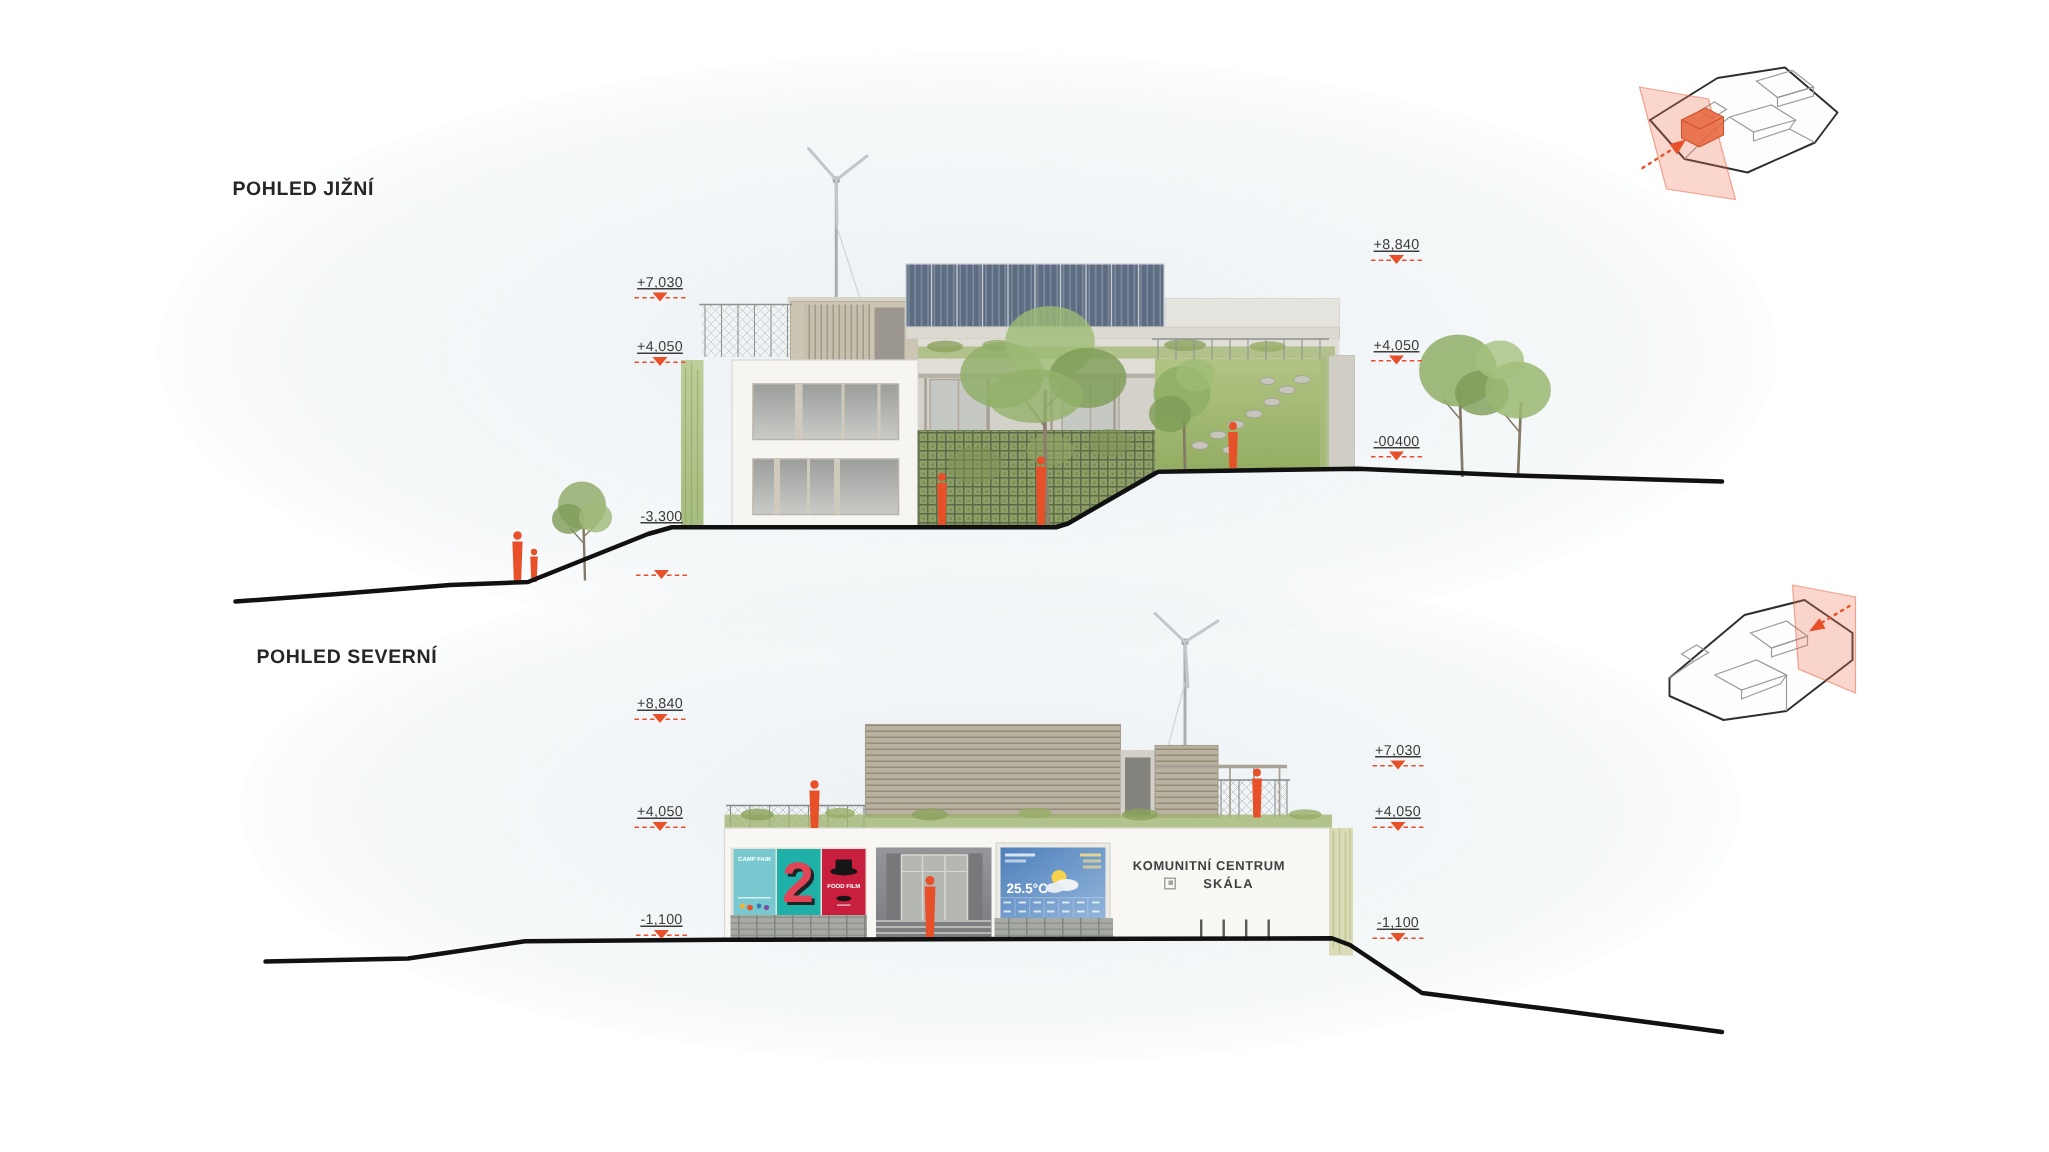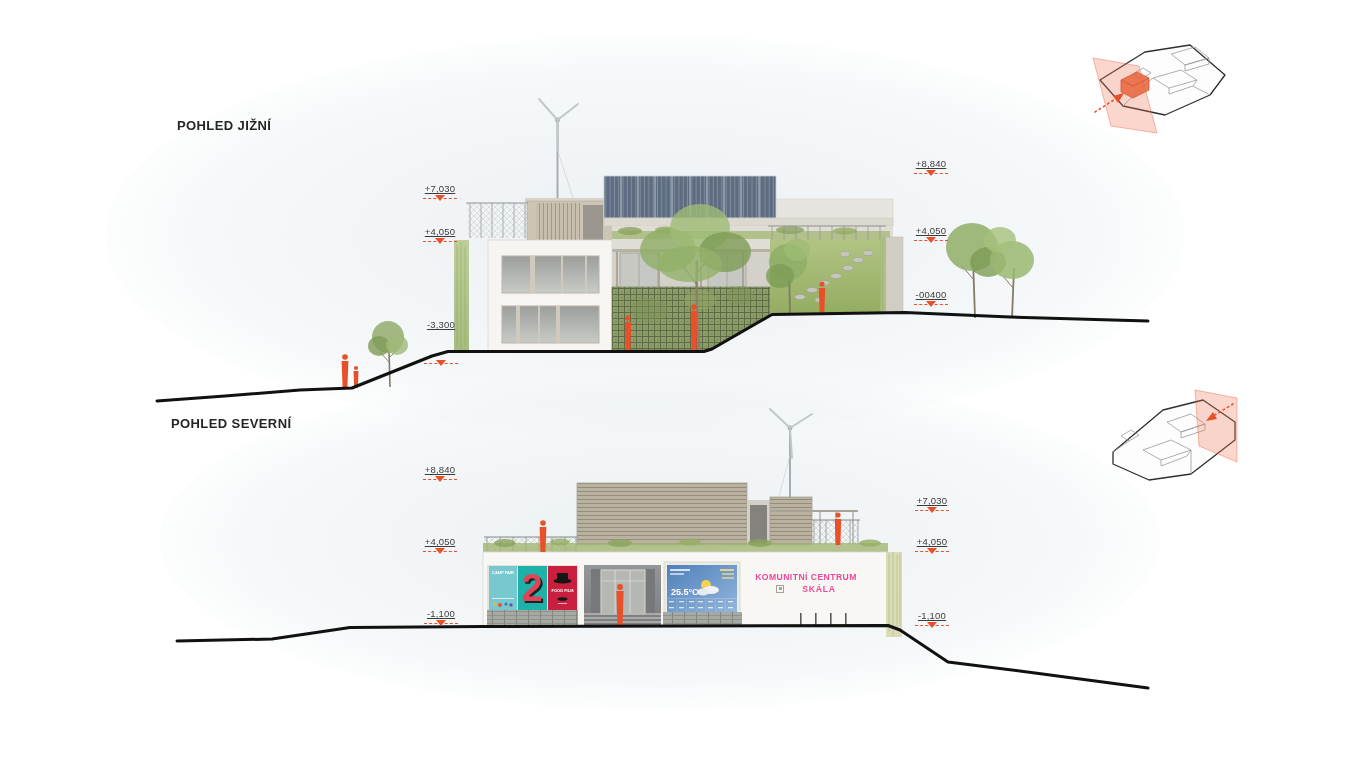--- a/index.html
+++ b/index.html
@@ -6,21 +6,21 @@
   #canvas{position:relative;width:1366px;height:768px;background:#ffffff;overflow:hidden;
           font-family:"Liberation Sans",sans-serif;}
   .sec-title{position:absolute;font-weight:bold;font-size:13px;letter-spacing:.4px;color:#262626;}
   .marker{position:absolute;width:64px;display:flex;flex-direction:column;align-items:center;
           font-size:9.5px;color:#3c3c3c;text-decoration:underline;}
   .marker .lbl{letter-spacing:.2px;line-height:10px;}
   .marker .sym{position:relative;width:34px;height:9px;margin-top:1px;}
   .marker .sym .dash{position:absolute;left:0;right:0;top:3px;border-top:1.6px dashed #e8502a;}
   .marker .sym .tri{position:absolute;left:50%;transform:translateX(-50%);top:0;width:0;height:0;
           border-left:5px solid transparent;border-right:5px solid transparent;border-top:6px solid #e8502a;}
-  .kc-sign{position:absolute;left:751px;top:572px;width:110px;text-align:center;color:#ec4899;font-weight:bold;}
+  .kc-sign{position:absolute;left:751px;top:572px;width:110px;text-align:center;color:#404040;font-weight:bold;}
   .kc-line1{font-size:8.6px;letter-spacing:.45px;}
   .kc-line2{font-size:8.6px;letter-spacing:.8px;display:flex;align-items:center;justify-content:center;gap:18px;margin-top:1.5px;}
   .kc-logo{width:6px;height:6px;border:1.5px solid #a3a39e;display:inline-block;position:relative;}
   .kc-logo-dot{position:absolute;left:1.5px;top:1.5px;width:3px;height:3px;background:#a3a39e;display:block;}
   svg{position:absolute;left:0;top:0;}
 </style>
 </head>
 <body>
 
 <div id="canvas">
@@ -417,38 +417,38 @@
       <polyline points="88,86 88,62"></polyline>
     </g>
     <polygon points="92,2 134,10 134,74 96,58" fill="#ee765a" fill-opacity="0.30" stroke="#e85a38" stroke-opacity="0.5" stroke-width="0.8"></polygon>
     <g>
       <line x1="130" y1="16" x2="110" y2="28" stroke="#e8502a" stroke-width="1.6" stroke-dasharray="1.5,3.5" stroke-linecap="round"></line>
       <polygon points="103,33 114,31 110,24" fill="#e8502a"></polygon>
     </g>
   </g>
 </svg>
 
-  <div class="sec-title" style="left:177px;top:118px;">POHLED JIŽNÍ</div>
-  <div class="sec-title" style="left:171px;top:416px;">POHLED SEVERNÍ</div>
+  <div class="sec-title" style="left:155px;top:118px;">POHLED JIŽNÍ</div>
+  <div class="sec-title" style="left:171px;top:430px;">POHLED SEVERNÍ</div>
 
   <div class="marker" style="left:408px;top:184px;">
     <span class="lbl">+7,030</span>
     <span class="sym">
         <span class="dash"></span>
         <span class="tri"></span>
       </span>
   </div>
   <div class="marker" style="left:408px;top:227px;">
     <span class="lbl">+4,050</span>
     <span class="sym">
         <span class="dash"></span>
         <span class="tri"></span>
       </span>
   </div>
-  <div class="marker" style="left:409px;top:320px;gap:29px;">
+  <div class="marker" style="left:409px;top:340px;gap:29px;">
     <span class="lbl">-3,300</span>
     <span class="sym">
         <span class="dash"></span>
         <span class="tri"></span>
       </span>
   </div>
 
   <div class="marker" style="left:899px;top:159px;">
     <span class="lbl">+8,840</span>
     <span class="sym">

